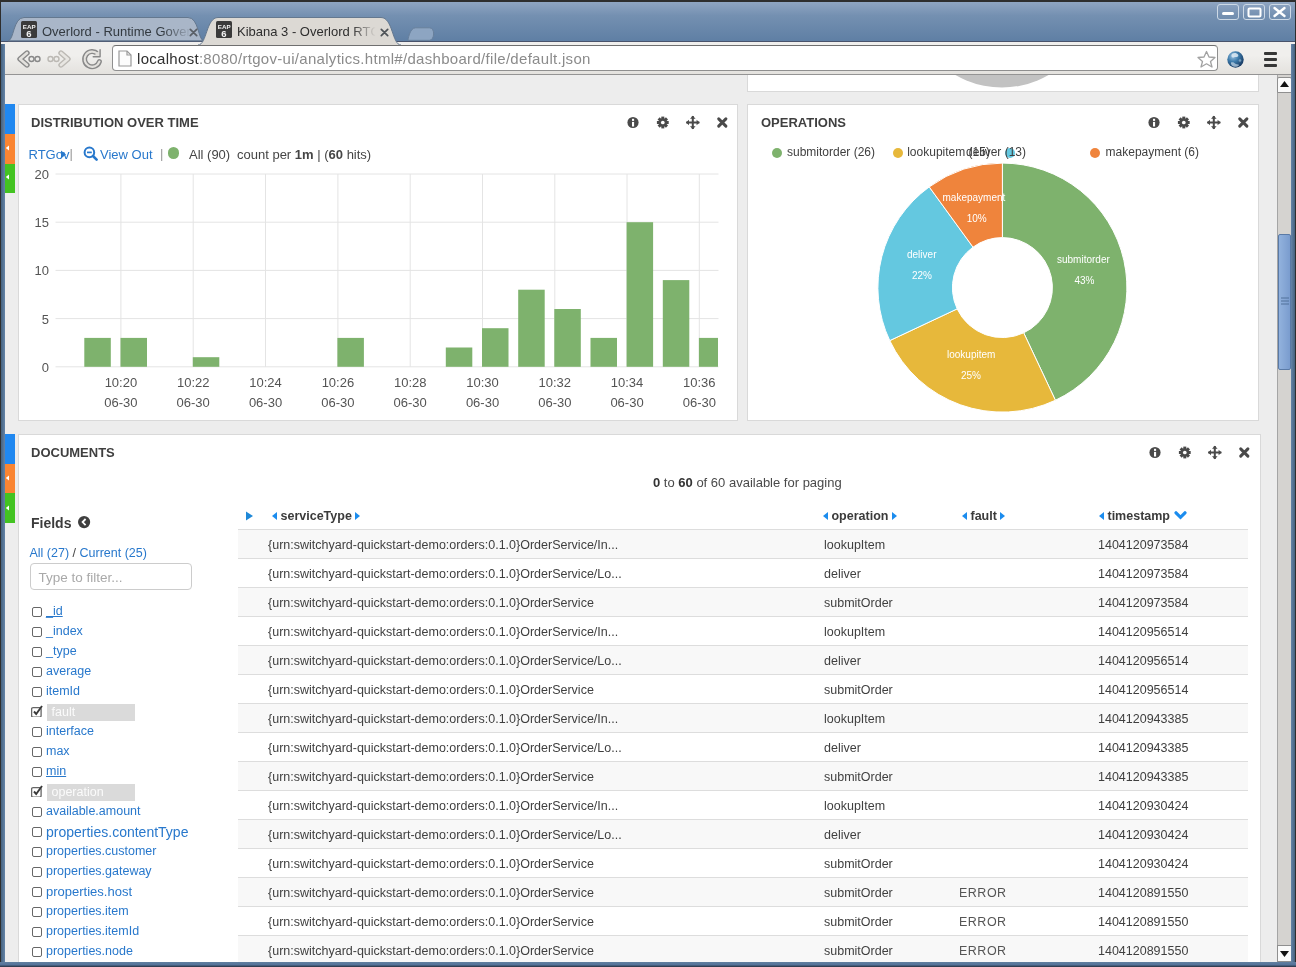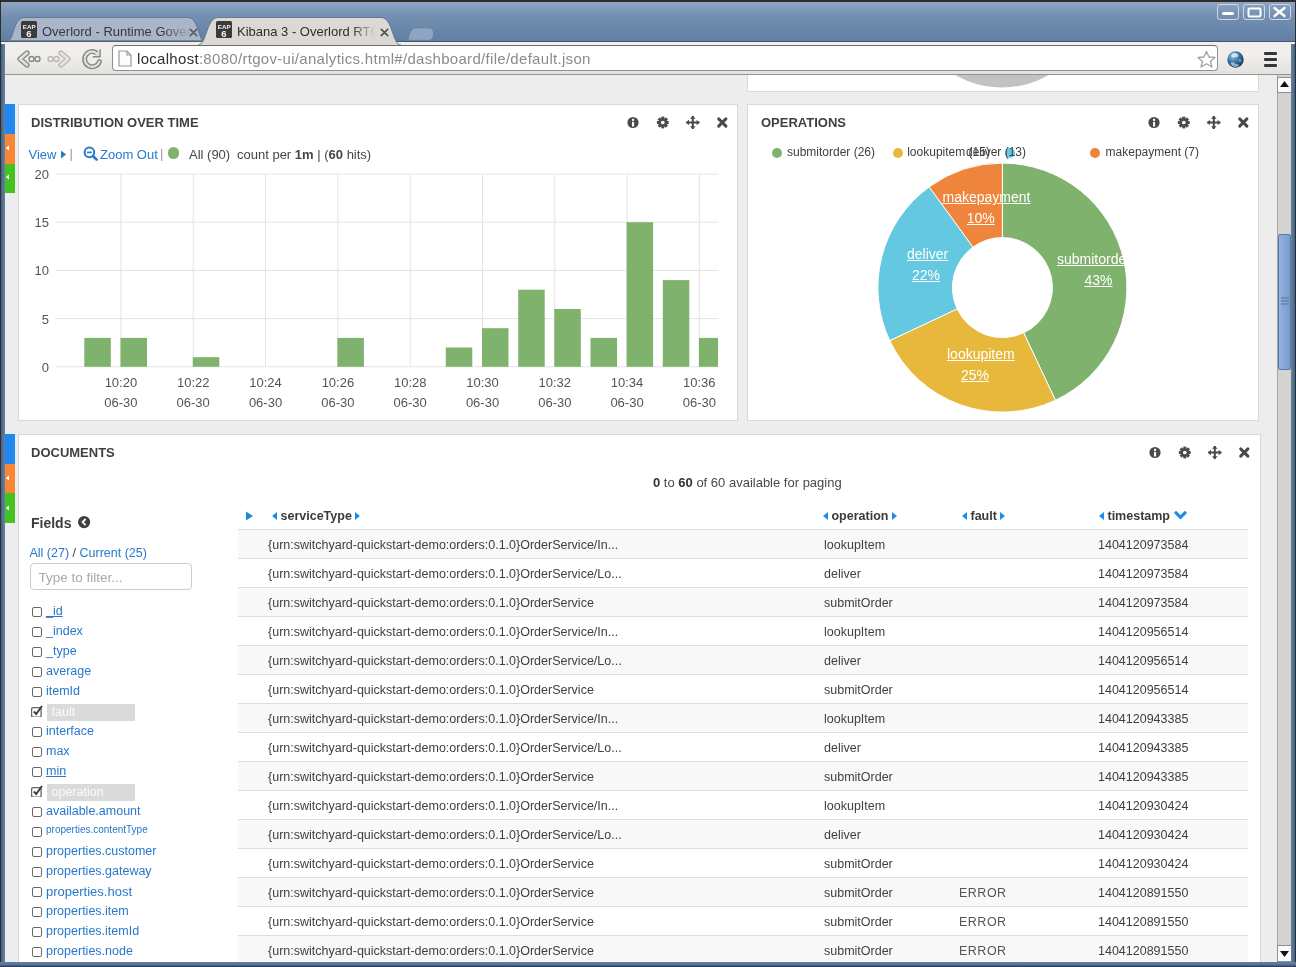--- a/index.html
+++ b/index.html
@@ -1,21 +1,21 @@
 <!DOCTYPE html>
 <html><head>
 <meta charset="utf-8">
 <style>
   * { margin:0; padding:0; box-sizing:border-box; }
   html,body { width:1296px; height:967px; overflow:hidden; }
   body { font-family:"Liberation Sans", sans-serif; position:relative; background:#2e2e2e; }
   .abs { position:absolute; }
   .b { font-weight:bold; }
   .link { color:#2878cc; }
-  .pielbl { font-size:14px; line-height:11.5px; color:#fff;text-decoration:underline; }
+  .pielbl { font-size:10px; line-height:11.5px; color:#fff; }
   .dot { top:147.8px; width:10px; height:10px; border-radius:50%; }
   .leg { top:146.2px; font-size:12px; line-height:12px; color:#3f3f3f; white-space:nowrap; }
   .arrL { display:inline-block; width:0; height:0; border-top:4.5px solid transparent; border-bottom:4.5px solid transparent; border-right:5.5px solid #1b8cee; position:relative; top:0.5px; }
   .arrR { display:inline-block; width:0; height:0; border-top:4.5px solid transparent; border-bottom:4.5px solid transparent; border-left:5.5px solid #1b8cee; position:relative; top:0.5px; }
 </style>
 </head>
 <body>
 <svg width="0" height="0" style="position:absolute">
 <defs>
 <g id="panelicons" fill="#4a4a4a">
@@ -160,31 +160,31 @@
   </svg>
 <svg class="abs" style="left:4.5px;top:504.5px;" width="5" height="6">
     <path d="M4 0.5 L0.8 3 L4 5.5 Z" fill="#fff"></path>
   </svg>
 
 <div class="abs" id="panelA" style="left:18px;top:103.5px;width:719.5px;height:317.5px;background:#fff;border:1px solid #d9d9d9;"></div>
 <div class="abs b" style="left:31px;top:114.5px;font-size:13px;color:#3f3f3f;">DISTRIBUTION OVER TIME</div>
 <svg class="abs" style="left:625.5px;top:115.2px;" width="104" height="15" viewBox="0 0 104 15">
     <use href="#panelicons"></use>
   </svg>
-<div class="abs link" style="left:28.5px;top:146.5px;font-size:13px;">View</div>
+<div class="abs link" style="left:28.5px;top:146.5px;font-size:13px;">RTGov</div>
 <svg class="abs" style="left:59.5px;top:149.5px;" width="7" height="9">
     <path d="M1 0.5 L6 4.5 L1 8.5 Z" fill="#2878cc"></path>
   </svg>
 <div class="abs" style="left:69.5px;top:146px;font-size:13px;color:#999;">|</div>
 <svg class="abs" style="left:82.5px;top:146px;" width="15" height="15" viewBox="0 0 15 15">
     <circle cx="6.4" cy="6.4" r="4.8" fill="none" stroke="#2878cc" stroke-width="2"></circle>
     <path d="M4 6.4 H8.8" stroke="#2878cc" stroke-width="1.7"></path>
     <path d="M10 10 L13.6 13.6" stroke="#2878cc" stroke-width="2.6" stroke-linecap="round"></path>
   </svg>
-<div class="abs link" style="left:100px;top:146.5px;font-size:13px;">Zoom Out</div>
+<div class="abs link" style="left:100px;top:146.5px;font-size:13px;">View Out</div>
 <div class="abs" style="left:160px;top:146px;font-size:13px;color:#999;">|</div>
 <div class="abs" style="left:167.5px;top:147.4px;width:11.8px;height:11.8px;border-radius:50%;background:#7eb26d;"></div>
 <div class="abs" style="left:189px;top:146.5px;font-size:13px;color:#454545;">All (90)</div>
 <div class="abs" style="left:237px;top:146.5px;font-size:13px;color:#454545;white-space:nowrap;">count per <span class="b">1m</span> | (<span class="b">60</span> hits)</div>
 
 <svg class="abs" style="left:19px;top:168px;" width="709" height="245" viewBox="0 0 709 245">
   <g stroke="#e4e4e4" stroke-width="1">
     <path d="M36.5 6 H699.5 M36.5 54.2 H699.5 M36.5 102.4 H699.5 M36.5 150.6 H699.5 M36.5 198.8 H699.5"></path>
     <path d="M101.9 6 V198.8 M174.2 6 V198.8 M246.5 6 V198.8 M318.9 6 V198.8 M391.2 6 V198.8 M463.5 6 V198.8 M535.8 6 V198.8 M608 6 V198.8 M680.3 6 V198.8"></path>
   </g>
@@ -236,31 +236,31 @@
 <svg class="abs" style="left:1147px;top:115.2px;" width="104" height="15" viewBox="0 0 104 15">
     <use href="#panelicons"></use>
   </svg>
 <div class="abs dot" style="left:771.6px;background:#7eb26d;"></div>
 <div class="abs leg" style="left:787px;">submitorder (26)</div>
 <div class="abs dot" style="left:892.5px;background:#e7b83b;"></div>
 <div class="abs leg" style="left:907.2px;">lookupitem (15)</div>
 <div class="abs dot" style="left:1004.5px;background:#64c8e0;"></div>
 <div class="abs leg" style="left:966px;">deliver (13)</div>
 <div class="abs dot" style="left:1089.9px;background:#ef843c;"></div>
-<div class="abs leg" style="left:1105.6px;">makepayment (7)</div>
+<div class="abs leg" style="left:1105.6px;">makepayment (6)</div>
 <svg class="abs" style="left:874px;top:161px;" width="258" height="258" viewBox="0 0 258 258">
   <g stroke="#fff" stroke-width="1">
     <path d="M128.40 2.10 A124.5 124.5 0 0 1 181.41 239.25 L149.69 171.84 A50.0 50.0 0 0 0 128.40 76.60 Z" fill="#7eb26d"></path>
     <path d="M181.41 239.25 A124.5 124.5 0 0 1 15.75 179.61 L83.16 147.89 A50.0 50.0 0 0 0 149.69 171.84 Z" fill="#e7b83b"></path>
     <path d="M15.75 179.61 A124.5 124.5 0 0 1 55.22 25.88 L99.01 86.15 A50.0 50.0 0 0 0 83.16 147.89 Z" fill="#64c8e0"></path>
     <path d="M55.22 25.88 A124.5 124.5 0 0 1 128.40 2.10 L128.40 76.60 A50.0 50.0 0 0 0 99.01 86.15 Z" fill="#ef843c"></path>
   </g>
 </svg>
 <div class="abs pielbl" style="left:1057px;top:254px;">submitorder</div>
-<div class="abs pielbl" style="left:1074.5px;top:274.7px;margin-left:10px;">43%</div>
+<div class="abs pielbl" style="left:1074.5px;top:274.7px;">43%</div>
 <div class="abs pielbl" style="left:947px;top:348.7px;">lookupitem</div>
 <div class="abs pielbl" style="left:961px;top:369.7px;">25%</div>
 <div class="abs pielbl" style="left:907px;top:248.7px;">deliver</div>
 <div class="abs pielbl" style="left:912px;top:269.7px;">22%</div>
 <div class="abs pielbl" style="left:942.5px;top:192.4px;">makepayment</div>
 <div class="abs pielbl" style="left:966.7px;top:213.3px;">10%</div>
 
 <div class="abs" id="panelC" style="left:18px;top:433.5px;width:1243px;height:533px;background:#fff;border:1px solid #d9d9d9;border-bottom:none;"></div>
 <div class="abs b" style="left:31px;top:444.5px;font-size:13px;color:#3f3f3f;">DOCUMENTS</div>
 <svg class="abs" style="left:1147.7px;top:444.9px;" width="104" height="15" viewBox="0 0 104 15">
@@ -301,21 +301,21 @@
 <div class="abs link" style="left:46px;top:763.5px;font-size:12.5px;text-decoration:underline;">min</div>
 <svg class="abs" style="left:31px;top:783px;" width="13" height="14" viewBox="0 0 13 14">
     <rect x="0.6" y="4.6" width="9.5" height="9.5" rx="1.5" fill="#fff" stroke="#666" stroke-width="1.3"></rect>
     <path d="M3 8.5 L5.2 11 L11 3" stroke="#3a3a3a" stroke-width="1.9" fill="none"></path>
   </svg>
 <div class="abs" style="left:47px;top:783.5px;width:88px;height:17px;background:#dadada;"></div>
 <div class="abs" style="left:51.5px;top:784.5px;font-size:12.5px;color:#fbfbfb;">operation</div>
 <div class="abs" style="left:31.5px;top:807px;width:10px;height:10px;background:#fff;border:1.3px solid #666;border-radius:2px;"></div>
 <div class="abs link" style="left:46px;top:803.5px;font-size:12.5px;">available.amount</div>
 <div class="abs" style="left:31.5px;top:827px;width:10px;height:10px;background:#fff;border:1.3px solid #666;border-radius:2px;"></div>
-<div class="abs link" style="left:46px;top:823.5px;font-size:10px;">properties.contentType</div>
+<div class="abs link" style="left:46px;top:823.5px;font-size:14px;">properties.contentType</div>
 <div class="abs" style="left:31.5px;top:847px;width:10px;height:10px;background:#fff;border:1.3px solid #666;border-radius:2px;"></div>
 <div class="abs link" style="left:46px;top:843.5px;font-size:12.5px;">properties.customer</div>
 <div class="abs" style="left:31.5px;top:867px;width:10px;height:10px;background:#fff;border:1.3px solid #666;border-radius:2px;"></div>
 <div class="abs link" style="left:46px;top:863.5px;font-size:12.5px;">properties.gateway</div>
 <div class="abs" style="left:31.5px;top:887px;width:10px;height:10px;background:#fff;border:1.3px solid #666;border-radius:2px;"></div>
 <div class="abs link" style="left:46px;top:883.5px;font-size:13px;">properties.host</div>
 <div class="abs" style="left:31.5px;top:907px;width:10px;height:10px;background:#fff;border:1.3px solid #666;border-radius:2px;"></div>
 <div class="abs link" style="left:46px;top:903.5px;font-size:12.5px;">properties.item</div>
 <div class="abs" style="left:31.5px;top:927px;width:10px;height:10px;background:#fff;border:1.3px solid #666;border-radius:2px;"></div>
 <div class="abs link" style="left:46px;top:923.5px;font-size:12.5px;">properties.itemId</div>

